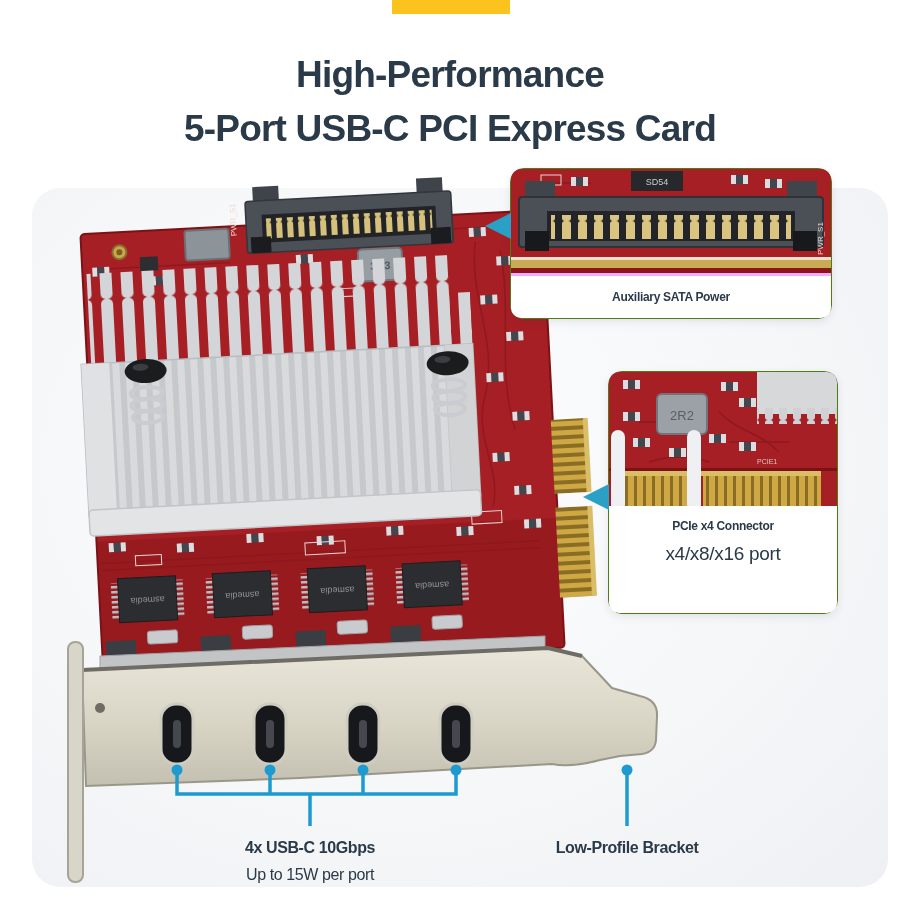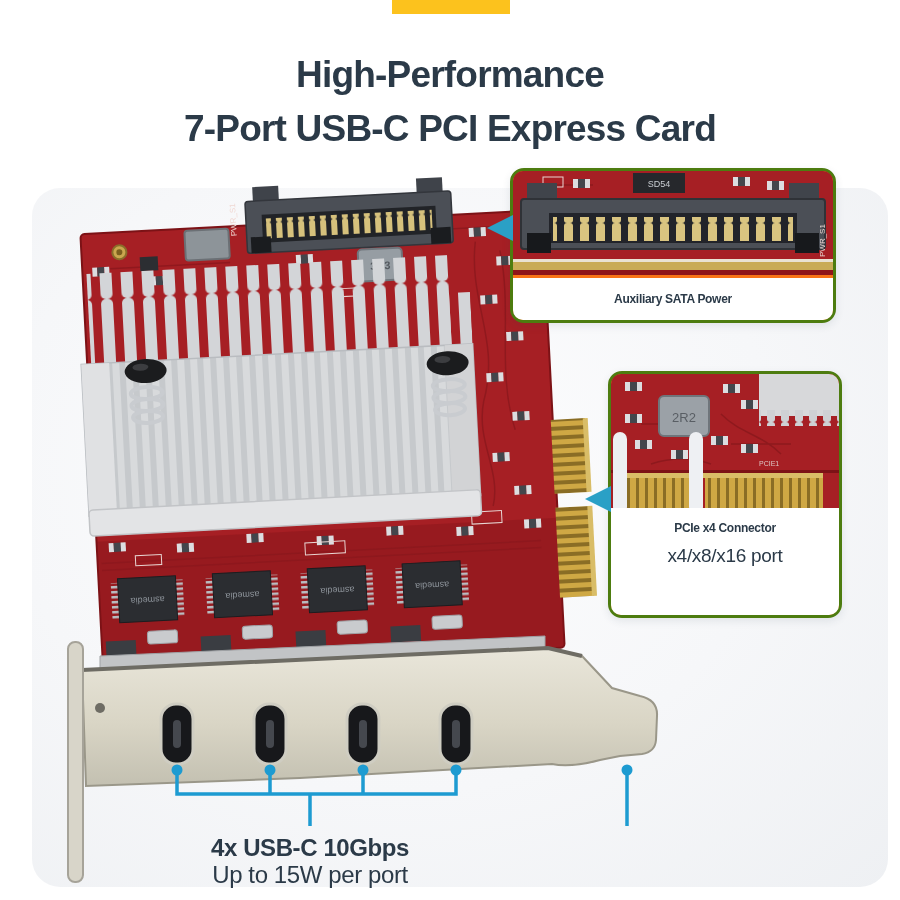--- a/index.html
+++ b/index.html
@@ -4,51 +4,51 @@
 <style>
   html,body{margin:0;padding:0;background:#ffffff;}
   .page{position:relative;width:900px;height:900px;background:#ffffff;overflow:hidden;
         font-family:"Liberation Sans","DejaVu Sans",sans-serif;}
   .accent-bar{position:absolute;left:392px;top:0;width:118px;height:14px;background:#fcc21d;}
   .title{position:absolute;left:0;top:48px;width:900px;text-align:center;
          color:#2b3a48;font-weight:700;font-size:37px;line-height:54px;letter-spacing:-0.8px;}
   .stage{position:absolute;left:32px;top:188px;width:856px;height:699px;border-radius:28px;
          background:radial-gradient(ellipse at 42% 40%, #fdfdfe 0%, #f6f7f9 55%, #eef0f3 100%);}
   .scene{position:absolute;left:0;top:0;width:900px;height:900px;}
-  .callout{position:absolute;background:#f97316;border:3px solid #4d7c0f;border-radius:14px;
+  .callout{position:absolute;background:#f0abfc;border:1px solid #4d7c0f;border-radius:14px;
            box-shadow:0 3px 8px rgba(40,60,80,0.10);}
   .co-sata{left:510px;top:168px;width:320px;height:149px;}
   .co-pcie{left:608px;top:371px;width:228px;height:241px;}
   .co-photo{display:block;border-radius:10px 10px 0 0;overflow:hidden;}
   .arrow-left{position:absolute;left:-26px;width:0;height:0;
               border-top:13px solid transparent;border-bottom:13px solid transparent;
               border-right:26px solid #2aa0c6;}
   .co-label{position:absolute;left:0;right:0;bottom:0;height:42px;display:flex;align-items:center;
             justify-content:center;color:#2b3a48;font-weight:700;font-size:12px;letter-spacing:-0.3px;
             background:#ffffff;border-radius:0 0 10px 10px;}
   .co-textblock{position:absolute;left:0;right:0;bottom:0;height:101px;text-align:center;
                 color:#2b3a48;font-size:19px;line-height:28px;background:#ffffff;
                 border-radius:0 0 10px 10px;padding-top:6px;letter-spacing:-0.3px;}
   .co-textblock .b{font-weight:700;font-size:12px;}
-  .ann{position:absolute;text-align:center;color:#2b3a48;font-size:24px;line-height:27px;
+  .ann{position:absolute;text-align:center;color:#2b3a48;font-size:16px;line-height:27px;
        letter-spacing:-0.4px;}
   .ann .b{font-weight:700;}
   .ann-usb{left:130px;top:834px;width:360px;}
   .ann-bracket{left:457px;top:834px;width:340px;}
 </style>
 </head>
 <body>
 
 <div class="page">
 
   <div class="accent-bar"></div>
 
   <div class="title">
     <div>High-Performance</div>
-    <div>7-Port USB-C PCI Express Card</div>
+    <div>5-Port USB-C PCI Express Card</div>
   </div>
 
   <div class="stage"></div>
 
   <svg class="scene" viewBox="0 0 900 900">
     <defs>
       <pattern id="teeth" patternUnits="userSpaceOnUse" width="21" height="96">
         <rect x="4" y="0" width="12" height="96" rx="5" fill="#d3d5d8"></rect>
       </pattern>
       <pattern id="teeth2" patternUnits="userSpaceOnUse" width="14" height="16">
@@ -323,15 +323,16 @@
       <div class="b">PCIe x4 Connector</div>
       <div>x4/x8/x16 port</div>
     </div>
   </div>
 
   <div class="ann ann-usb">
     <div class="b">4x USB-C 10Gbps</div>
     <div>Up to 15W per port</div>
   </div>
   <div class="ann ann-bracket">
+    <div class="b">Low-Profile Bracket</div>
   </div>
 
 </div>
 
 </body></html>

